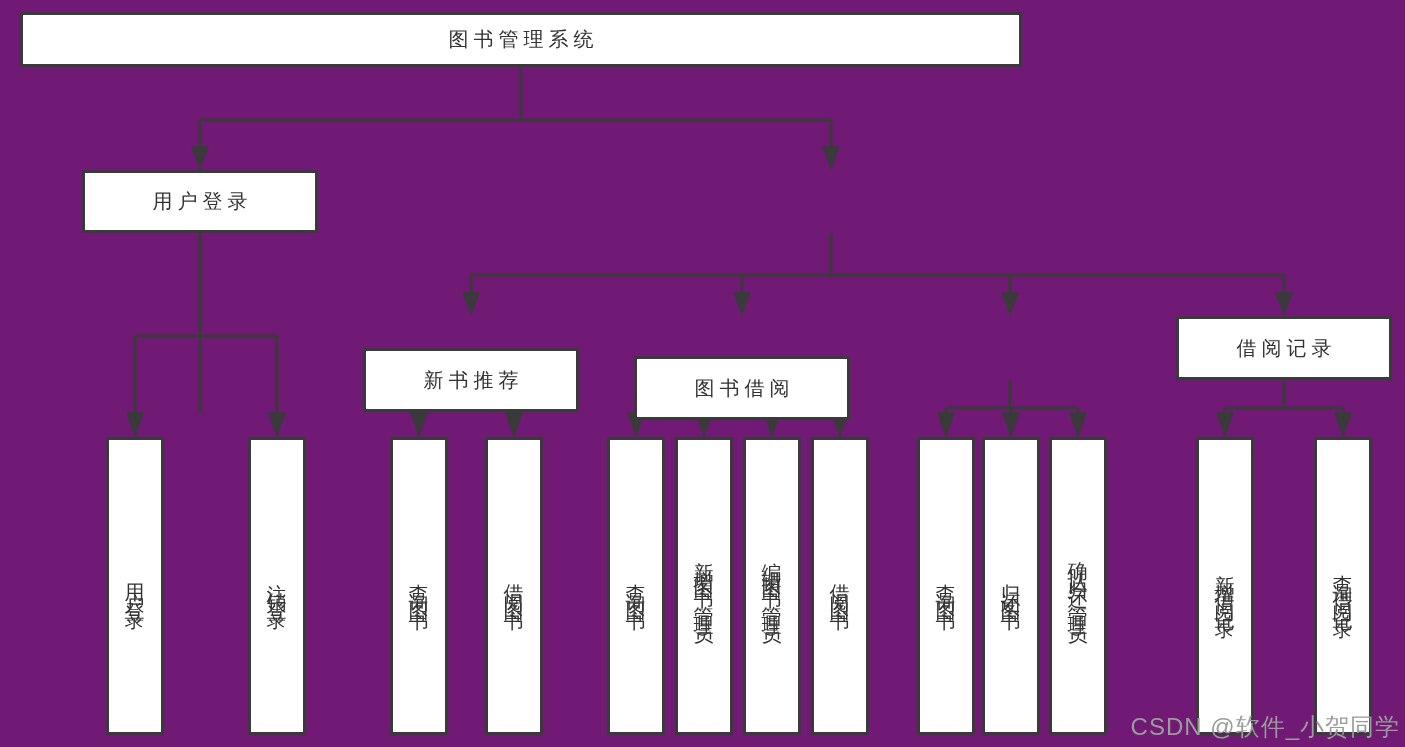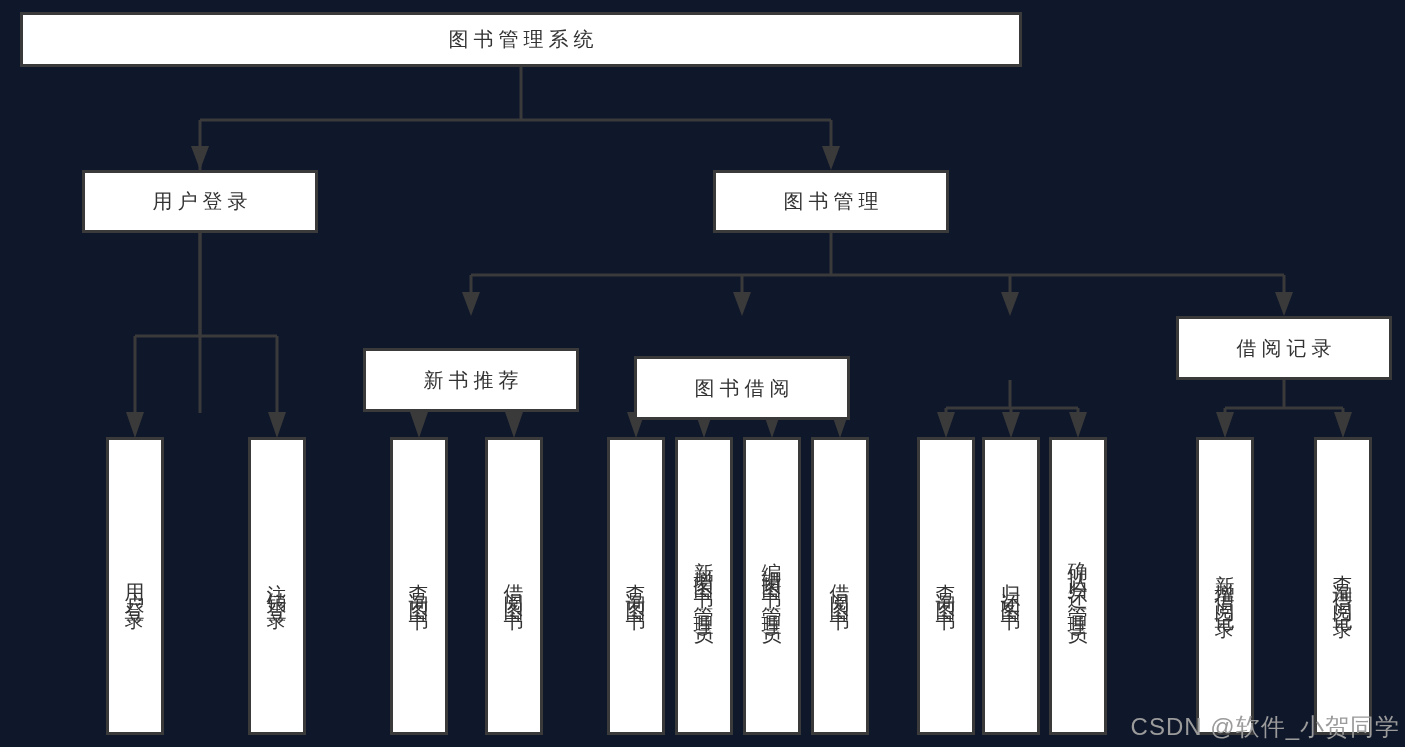--- a/index.html
+++ b/index.html
@@ -1,17 +1,17 @@
 <!DOCTYPE html>
 <html><head>
 <meta charset="utf-8">
 <style>
   html,body { margin:0; padding:0; background:#ffffff; }
   .stage {
-    position:relative; width:1405px; height:747px; background:#0f172a;
+    position:relative; width:1405px; height:747px; background:#701a75;
     font-family:"Liberation Sans","DejaVu Sans",sans-serif; overflow:hidden;
   }
   .connectors { position:absolute; left:0; top:0; z-index:1; }
   .box {
     position:absolute; box-sizing:border-box; background:#ffffff;
     border:3px solid #3a3a3a; color:#333333; z-index:2;
     display:flex; align-items:center; justify-content:center;
   }
   .hlabel { font-size:20px; letter-spacing:5px; text-indent:5px; white-space:nowrap; }
   .root-box  { left:20px;  top:12px;  width:1002px; height:55px; }
@@ -76,23 +76,20 @@
     </g>
   </svg>
 
   <div class="box root-box">
     <span class="hlabel">图书管理系统</span>
   </div>
 
   <div class="box lvl2-box" style="left:82px;">
     <span class="hlabel">用户登录</span>
   </div>
-  <div class="box lvl2-box" style="left:713px;">
-    <span class="hlabel">图书管理</span>
-  </div>
 
   <div class="box lvl3-box" style="left:363px;margin-top:32px;">
     <span class="hlabel">新书推荐</span>
   </div>
   <div class="box lvl3-box" style="left:634px;margin-top:40px;">
     <span class="hlabel">图书借阅</span>
   </div>
   <div class="box lvl3-box" style="left:1176px;">
     <span class="hlabel">借阅记录</span>
   </div>

